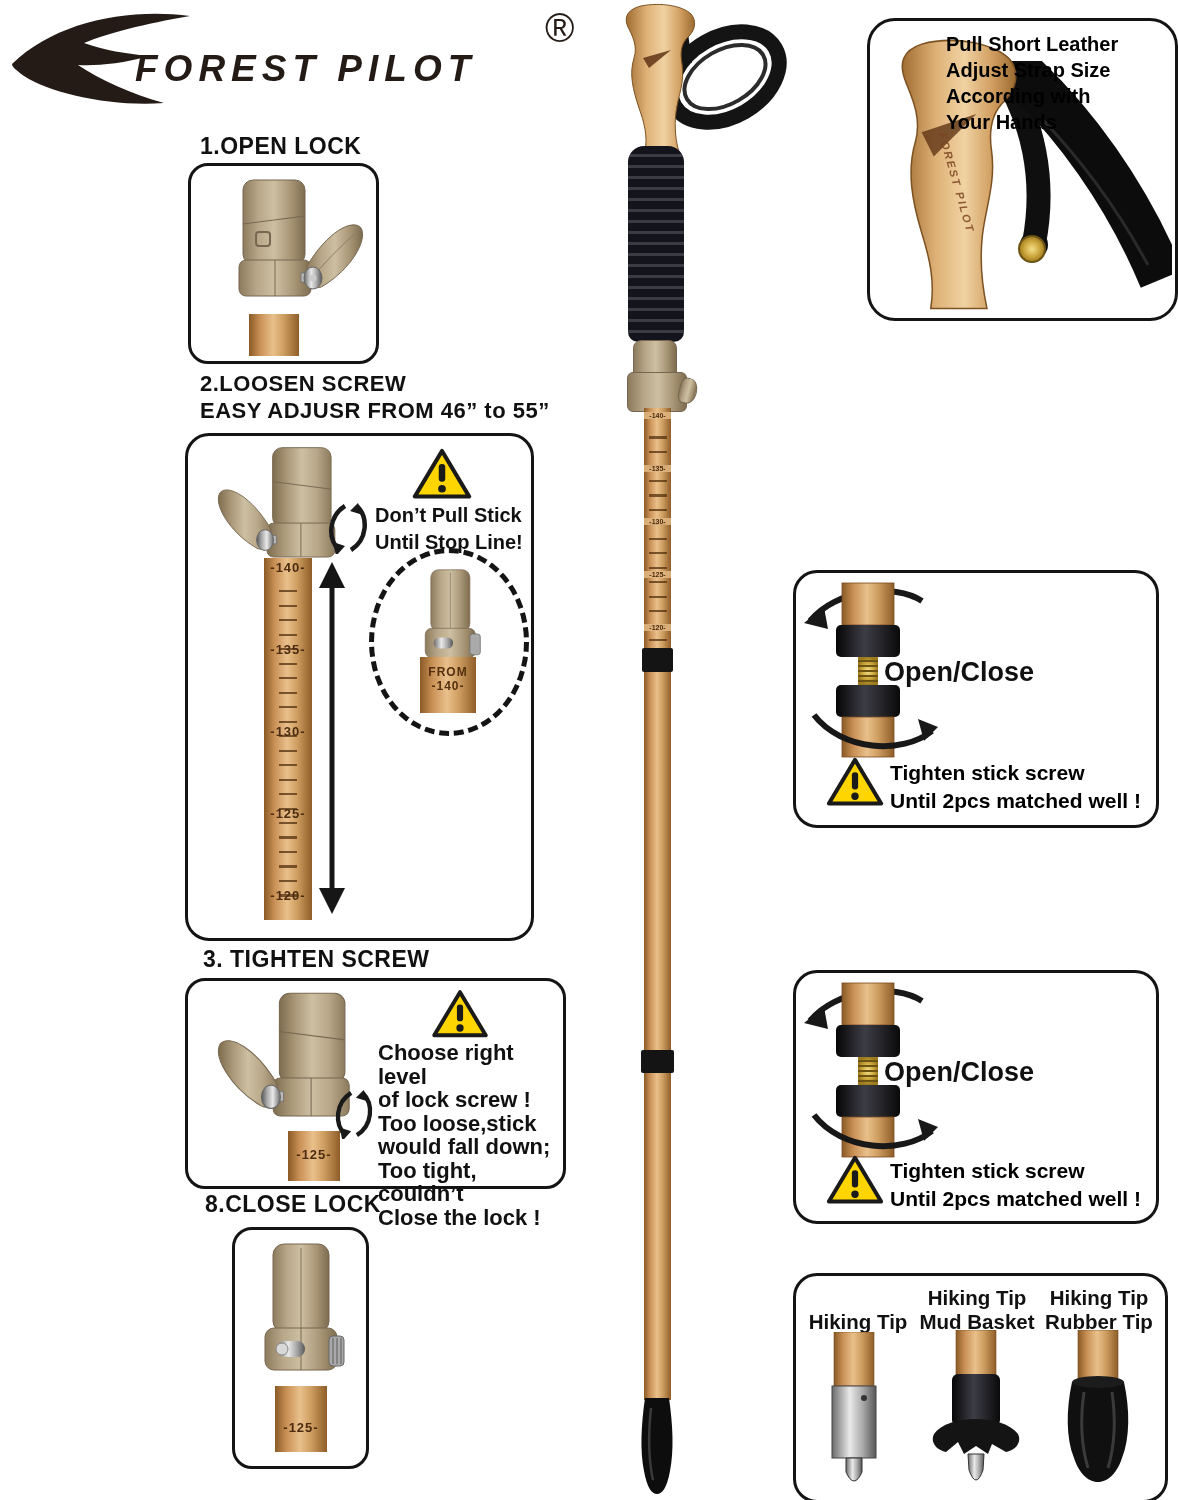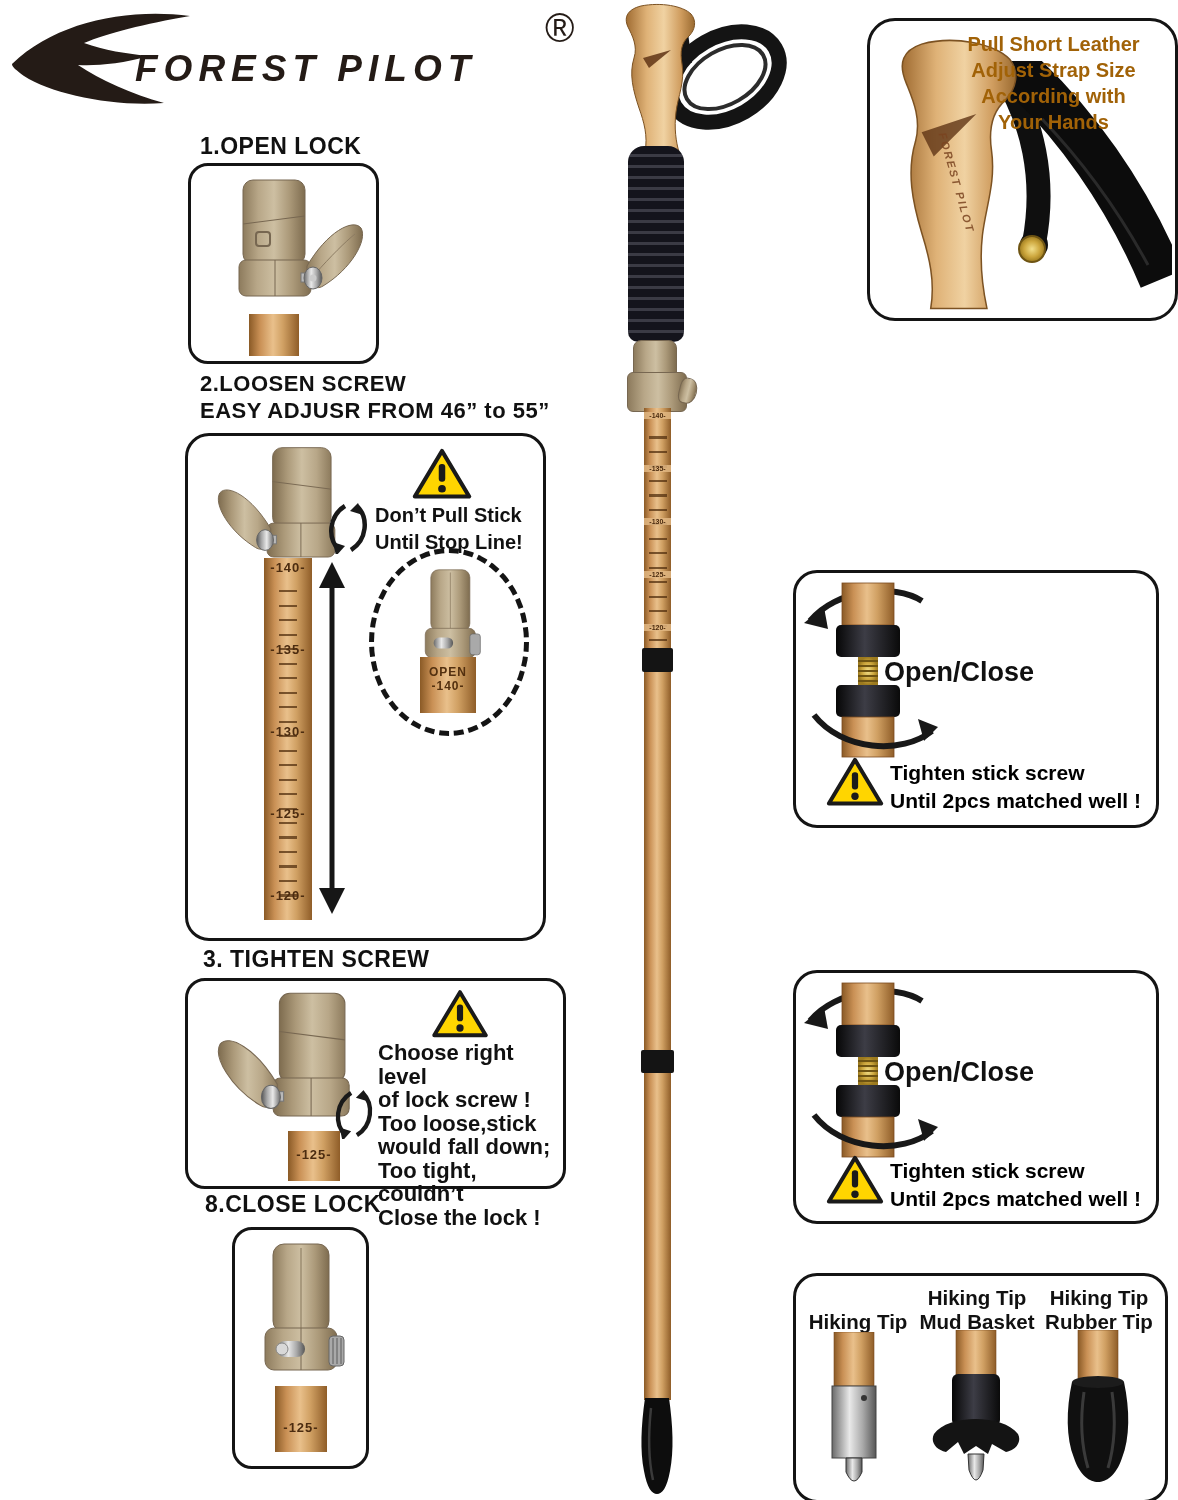--- a/index.html
+++ b/index.html
@@ -12,21 +12,21 @@
   .wood{background:linear-gradient(90deg,#8a5a26,#c99055 22%,#e9c08b 48%,#d0a063 68%,#8f5d28);}
   .wood-label{position:absolute;left:0;right:0;text-align:center;font-weight:bold;color:#4c2c10;
               font-size:13px;letter-spacing:1px;}
   .tick-strip{position:absolute;left:50%;width:18px;margin-left:-9px;
               background:repeating-linear-gradient(180deg,transparent 0 12px,#53300f 12px 14.5px);opacity:.75;}
   .caution2{position:absolute;font-weight:bold;font-size:20px;line-height:27px;color:#111;}
   .caution3{position:absolute;font-weight:bold;font-size:22px;line-height:23.5px;color:#111;}
   .screw-caution{position:absolute;font-weight:bold;font-size:21px;line-height:28px;color:#000000;}
   .openclose{position:absolute;font-weight:bold;font-size:27px;color:#111;}
   .tip-label{position:absolute;font-weight:bold;font-size:20.5px;line-height:24px;text-align:center;color:#111;}
-  .note{position:absolute;font-weight:bold;font-size:20px;line-height:26px;text-align:center;color:#a16207;}
+  .note{position:absolute;font-weight:bold;font-size:20px;line-height:26px;text-align:left;color:#000000;}
   .dashed-circle{position:absolute;border:5px dashed #141414;border-radius:50%;}
   .grip{background:repeating-linear-gradient(180deg,#14141c 0 8px,#3b3b45 8px 11px);
         border-radius:16px 16px 10px 10px;}
   .band{position:absolute;background:#141414;border-radius:2px;}
   .tan{background:linear-gradient(90deg,#8d7b5d,#b8a788 28%,#cdbfa2 52%,#ab9979 76%,#7e6c4f);}
   .pole-label{position:absolute;left:0;right:0;text-align:center;font-weight:bold;font-size:7px;
               color:#4c2c10;background:rgba(226,183,131,.85);}
   .stop-line{display:block;text-align:center;font-weight:bold;color:#53300f;font-size:12px;letter-spacing:1px;}
   .logo-text{position:absolute;font-style:italic;font-weight:800;font-size:37px;letter-spacing:6px;
              color:#241b16;white-space:nowrap;}
@@ -133,21 +133,21 @@
       <path d="M104,92 C124,58 150,44 158,54 C165,66 148,95 120,112 C112,117 105,110 104,100 Z" fill="url(#tanV)" stroke="#776751"></path>
       <path d="M112,100 C128,82 142,68 152,60" stroke="#8d7c63" fill="none"></path>
       <ellipse cx="110" cy="104" rx="9" ry="11" fill="url(#metal)" stroke="#666"></ellipse>
       <circle cx="110" cy="104" r="3.5" fill="#ccc"></circle>
     </svg>
     <div class="abs wood" style="left:58px;top:148px;width:50px;height:42px;"></div>
   </div>
 
   <div class="heading" style="left:200px;top:371px;font-size:22px;text-align:center;">2.LOOSEN SCREW</div>
   <div class="heading" style="left:200px;top:398px;font-size:22px;">EASY ADJUSR FROM 46” to 55”</div>
-  <div class="box" style="left:185px;top:433px;width:343px;height:502px;padding-left:12px;">
+  <div class="box" style="left:185px;top:433px;width:343px;height:502px;">
     <svg class="abs" style="left:8px;top:6px;transform:scaleX(-1);" width="190" height="132" viewBox="0 0 165 140">
       <rect x="40" y="6" width="62" height="84" rx="10" fill="url(#tanV)" stroke="#776751"></rect>
       <path d="M40,50 L102,42" stroke="#776751" fill="none"></path>
       <rect x="36" y="86" width="72" height="36" rx="7" fill="url(#tanV)" stroke="#776751"></rect>
       <path d="M72,86 L72,122" stroke="#776751"></path>
       <rect x="98" y="99" width="12" height="9" fill="#b9b9b9" stroke="#777"></rect>
       <path d="M104,92 C124,58 150,44 158,54 C165,66 148,95 120,112 C112,117 105,110 104,100 Z" fill="url(#tanV)" stroke="#776751"></path>
       <ellipse cx="110" cy="104" rx="9" ry="11" fill="url(#metal)" stroke="#666"></ellipse>
     </svg>
     <svg class="abs" style="left:224px;top:12px;" width="60" height="52" viewBox="0 0 100 88">
@@ -165,21 +165,21 @@
 Until Stop Line!</div>
     <div class="dashed-circle" style="left:181px;top:112px;width:150px;height:178px;">
       <svg class="abs" style="left:36px;top:14px;" width="80" height="92" viewBox="0 0 103 132">
         <rect x="24" y="4" width="56" height="88" rx="11" fill="url(#tanV)" stroke="#776751"></rect>
         <path d="M52,8 L52,90" stroke="#9d8d72" stroke-width="1.5"></path>
         <rect x="16" y="88" width="72" height="42" rx="9" fill="url(#tanV)" stroke="#776751"></rect>
         <rect x="28" y="101" width="28" height="16" rx="8" fill="url(#metal)"></rect>
         <rect x="80" y="96" width="15" height="30" rx="4" fill="#a9a9a9" stroke="#666"></rect>
       </svg>
       <div class="abs wood" style="left:46px;top:104px;width:56px;height:56px;">
-        <span class="stop-line" style="margin-top:8px;">OPEN</span>
+        <span class="stop-line" style="margin-top:8px;">FROM</span>
         <span class="stop-line">-140-</span>
       </div>
     </div>
     <div class="abs wood" style="left:76px;top:122px;width:48px;height:362px;">
       <div class="tick-strip" style="top:20px;height:326px;"></div>
       <span class="wood-label" style="top:2px;">-140-</span>
       <span class="wood-label" style="top:84px;">-135-</span>
       <span class="wood-label" style="top:166px;">-130-</span>
       <span class="wood-label" style="top:248px;">-125-</span>
       <span class="wood-label" style="top:330px;">-120-</span>

